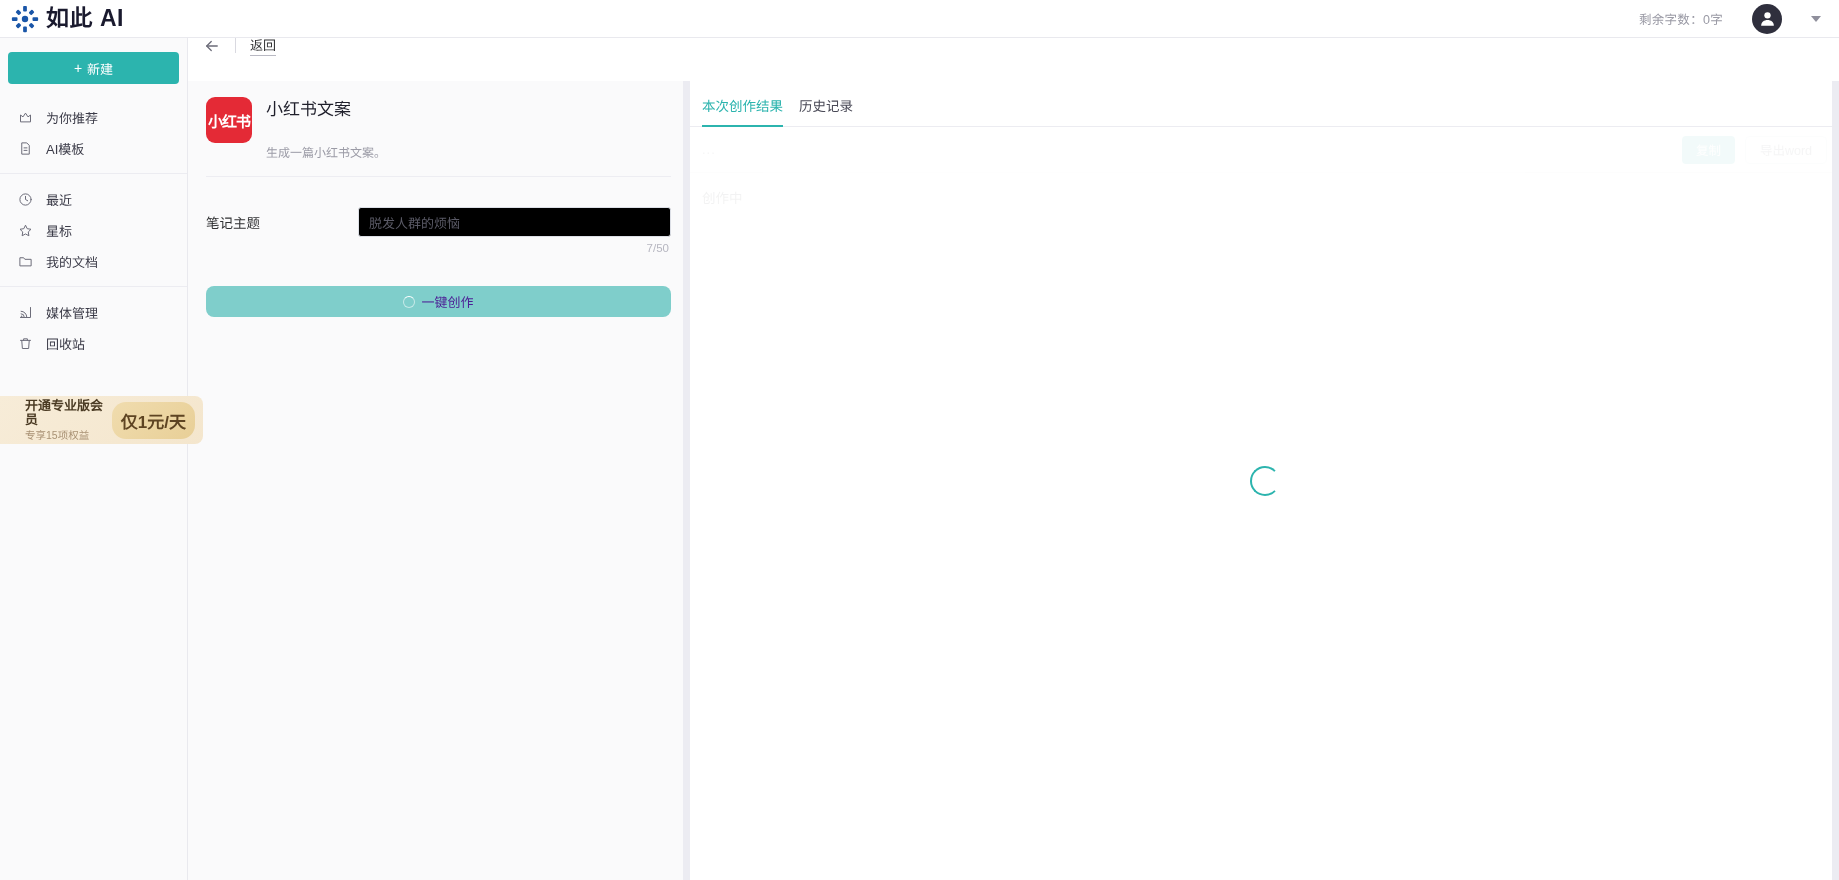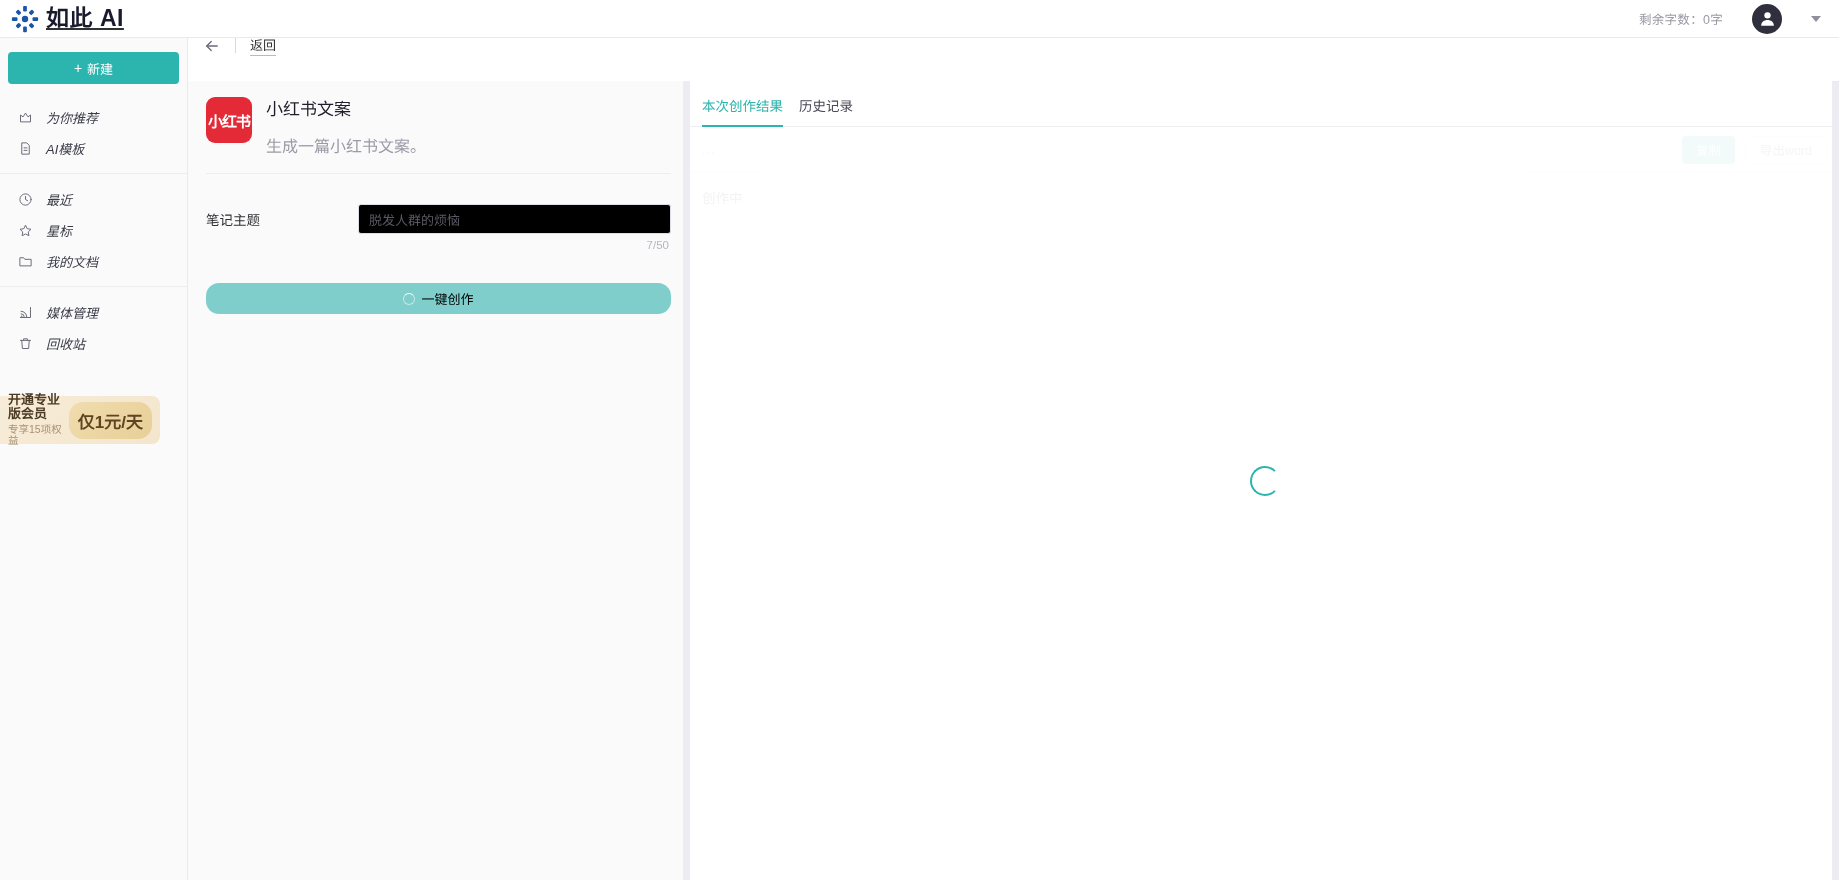--- a/index.html
+++ b/index.html
@@ -19,21 +19,21 @@
     width: 1839px;
     height: 38px;
     background: #ffffff;
     border-bottom: 1px solid #e9e9ee;
     display: flex;
     align-items: center;
     justify-content: space-between;
     padding: 0 18px 0 10px;
     z-index: 30;
   }
-  .brand { display: flex; align-items: center; gap: 6px; text-decoration: underline; }
+  .brand { display: flex; align-items: center; gap: 6px; }
   .brand-mark { width: 30px; height: 30px; flex: 0 0 30px; }
   .brand-text {
     font-size: 23px;
     font-weight: 700;
     letter-spacing: .5px;
     color: #1a1a2e;
     line-height: 1;
   }
   .topbar-right { display: flex; align-items: center; gap: 29px; }
   .quota { font-size: 12.5px; color: #9a9aa5; letter-spacing: .3px; }
@@ -80,35 +80,34 @@
   .nav-group + .nav-group { border-top: 1px solid #ececf1; }
   .nav-item {
     height: 31px;
     display: flex;
     align-items: center;
     padding-left: 18px;
     gap: 13px;
     cursor: pointer;
     color: #3b3b48;
     font-size: 13px;
-    font-style: italic;
   }
   .nav-icon { width: 15px; height: 15px; flex: 0 0 15px; color: #6d6d7a; }
   .nav-icon svg { width: 15px; height: 15px; display: block; }
 
   
   .promo {
     position: absolute;
     left: 0; top: 358px;
-    width: 160px; height: 48px;
+    width: 203px; height: 48px;
     background: linear-gradient(135deg, #f7ecd8 0%, #f4e6cd 100%);
     border-radius: 0 8px 8px 0;
     display: flex;
     align-items: center;
-    padding: 0 8px 0 8px;
+    padding: 0 8px 0 25px;
     justify-content: space-between;
     cursor: pointer;
   }
   .promo-texts { display: flex; flex-direction: column; gap: 2px; }
   .promo-title { font-size: 13px; font-weight: 700; color: #4a3a23; line-height: 1.1; }
   .promo-sub { font-size: 10.5px; color: #a99274; line-height: 1.1; }
   .promo-pill {
     background: linear-gradient(135deg, #f0dcae 0%, #e8cf97 100%);
     color: #5e4422;
     font-size: 17px;
@@ -170,21 +169,21 @@
     display: flex;
     align-items: center;
     justify-content: center;
     color: #ffffff;
     font-size: 15px;
     font-weight: 700;
     letter-spacing: -1px;
   }
   .tpl-meta { padding-top: 2px; }
   .tpl-title { font-size: 17px; color: #1f1f2b; line-height: 1.3; }
-  .tpl-desc { font-size: 16px; color: #9b9ba6; margin-top: 12px; }
+  .tpl-desc { font-size: 12px; color: #9b9ba6; margin-top: 22px; }
 
   .field-row {
     display: flex;
     align-items: center;
     margin-top: 30px;
   }
   .field-label { font-size: 13.5px; color: #303133; width: 152px; flex: 0 0 152px; }
   .field-input {
     flex: 1 1 auto;
     height: 30px;
@@ -203,22 +202,22 @@
     font-size: 11.5px;
     color: #b6b6c0;
     margin-top: 5px;
     padding-right: 2px;
   }
   .submit-btn {
     margin-top: 32px;
     height: 31px;
     background: #7fcecb;
     border: none;
-    border-radius: 13px;
-    color: #000000;
+    border-radius: 8px;
+    color: #4c1d95;
     font-size: 13px;
     font-family: inherit;
     width: 100%;
     display: flex;
     align-items: center;
     justify-content: center;
     gap: 6px;
     cursor: not-allowed;
     user-select: none;
   }

